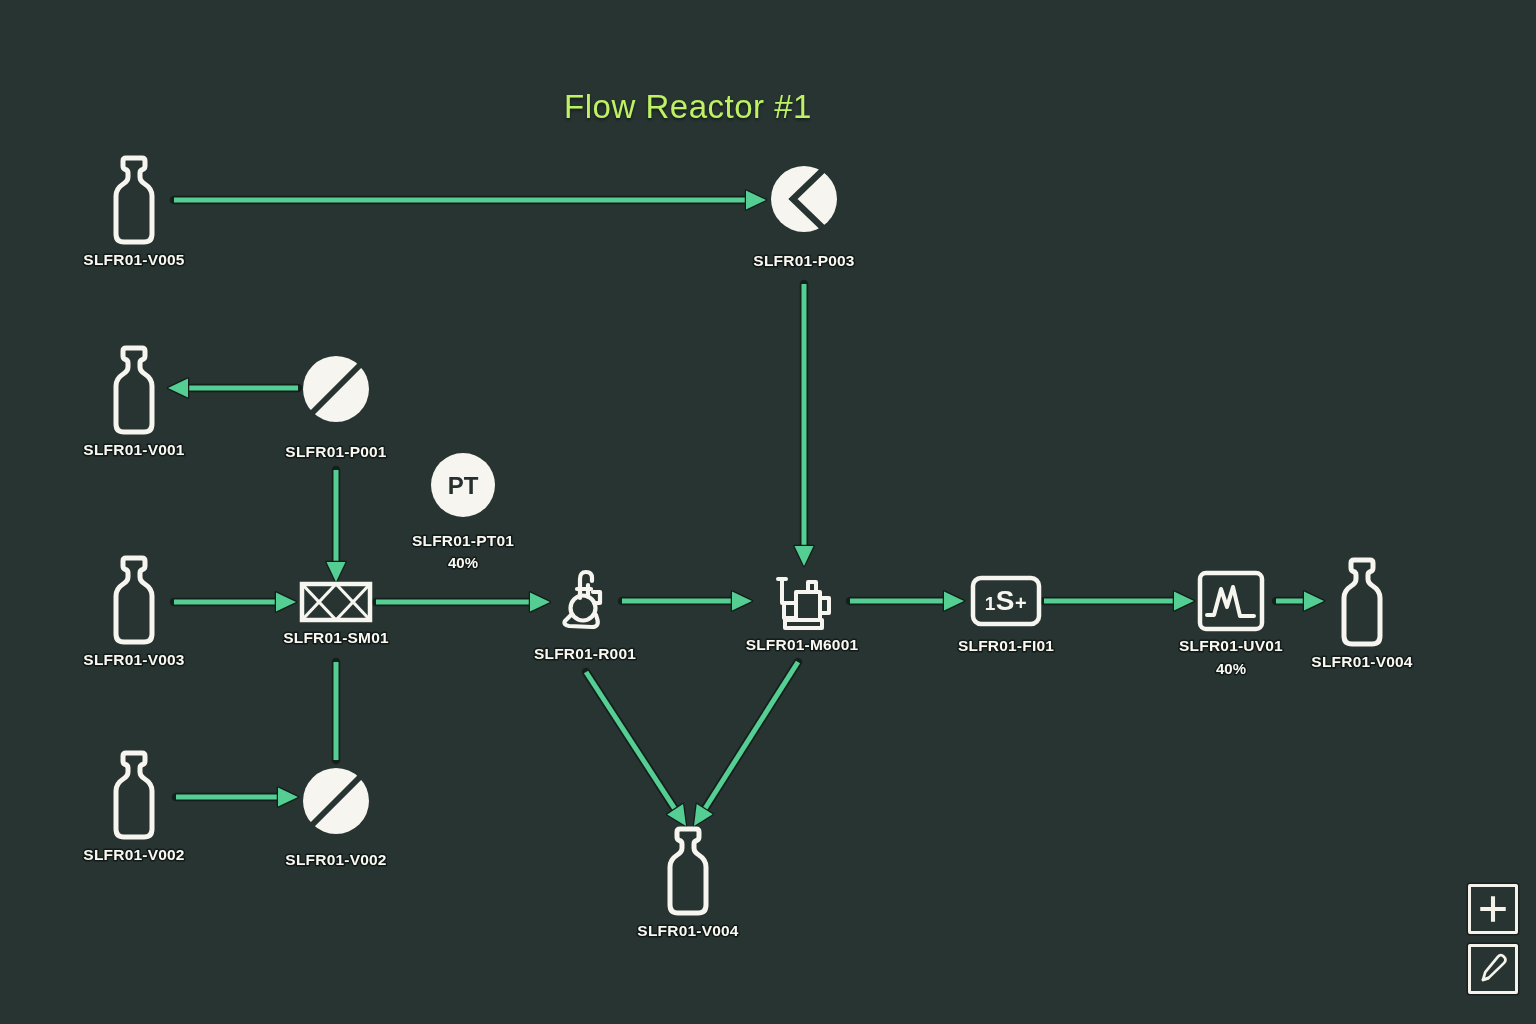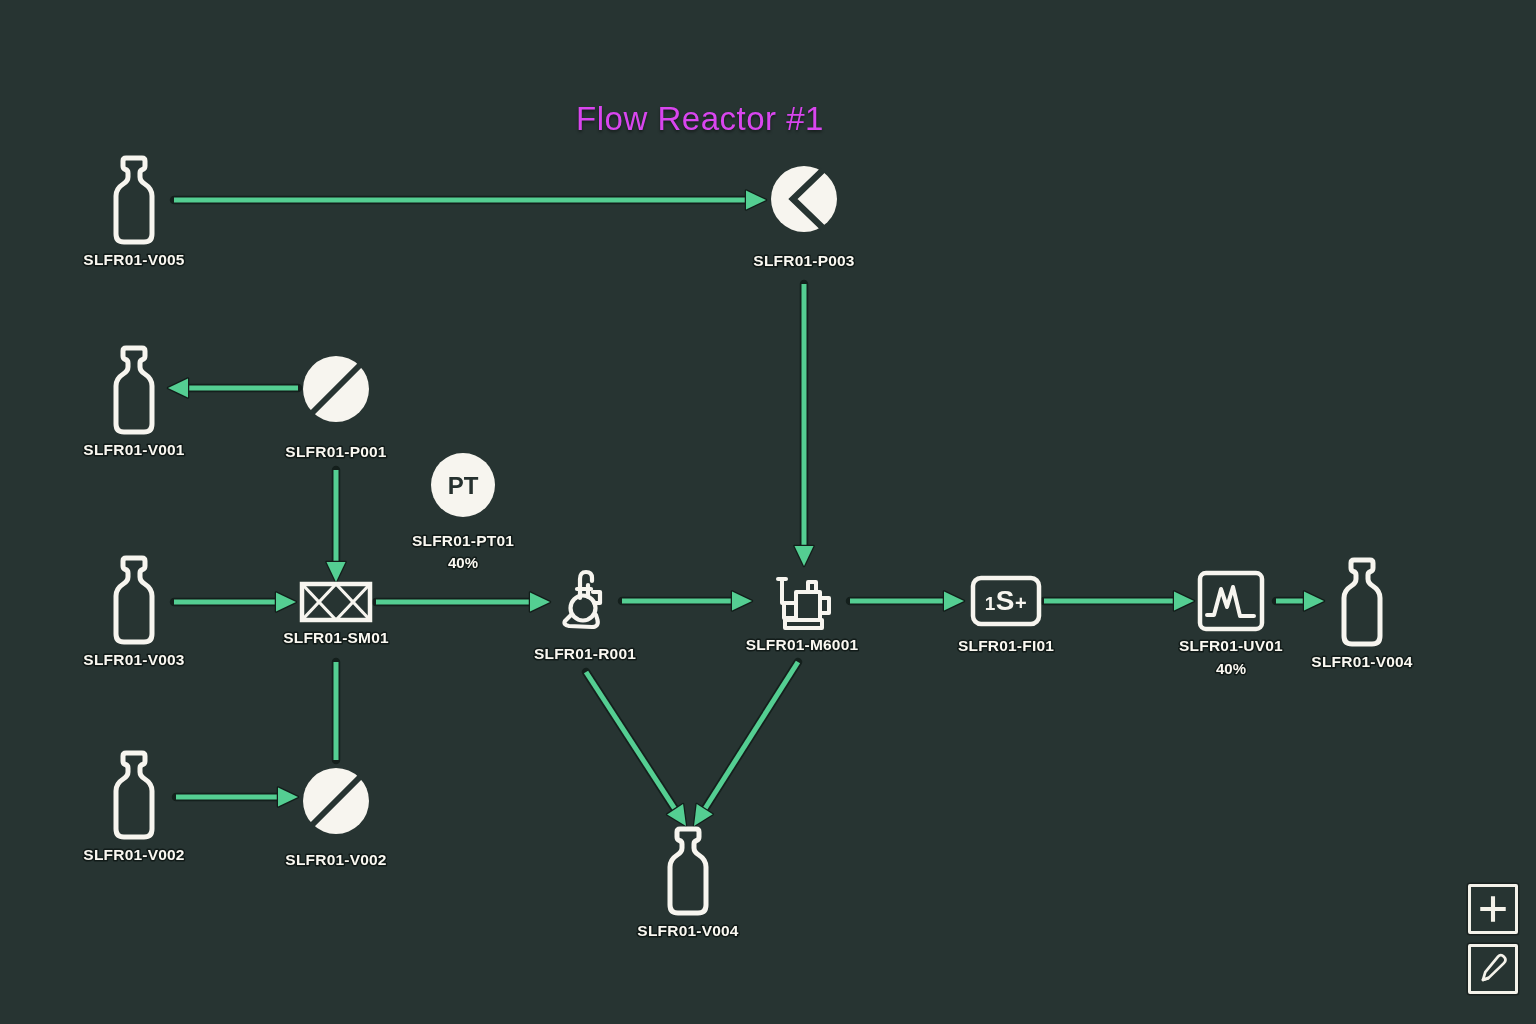--- a/index.html
+++ b/index.html
@@ -1,20 +1,20 @@
 <!DOCTYPE html>
 <html><head>
 <meta charset="utf-8">
 <style>
   html,body{margin:0;padding:0;background:#273432;}
   .stage{position:relative;width:1536px;height:1024px;background:#273432;overflow:hidden;
          font-family:"Liberation Sans",sans-serif;}
   #diagram{position:absolute;left:0;top:0;display:block;}
   .page-title{position:absolute;left:688px;top:88px;transform:translateX(-50%);
-              margin:12px;font-size:33px;font-weight:500;letter-spacing:.5px;color:#d946ef;
+              margin:0;font-size:33px;font-weight:500;letter-spacing:.5px;color:#bef264;
               text-shadow:0 2px 3px rgba(0,0,0,.45);white-space:nowrap;}
   .lbl{font:700 15.5px "Liberation Sans",sans-serif;fill:#faf8f1;text-anchor:middle;
        letter-spacing:.2px;paint-order:stroke;stroke:#121b19;stroke-width:3px;stroke-linejoin:round;}
   .sublbl{font:700 15px "Liberation Sans",sans-serif;fill:#faf8f1;text-anchor:middle;
        paint-order:stroke;stroke:#121b19;stroke-width:3px;stroke-linejoin:round;}
   .toolbar{position:absolute;right:18px;top:884px;display:flex;flex-direction:column;gap:10px;}
   .tool-btn{width:50px;height:50px;box-sizing:border-box;background:transparent;
             border:3.5px solid #f4f2ea;border-radius:2px;padding:0;cursor:pointer;
             display:flex;align-items:center;justify-content:center;
             box-shadow:0 0 0 1.5px rgba(0,0,0,.35);}

